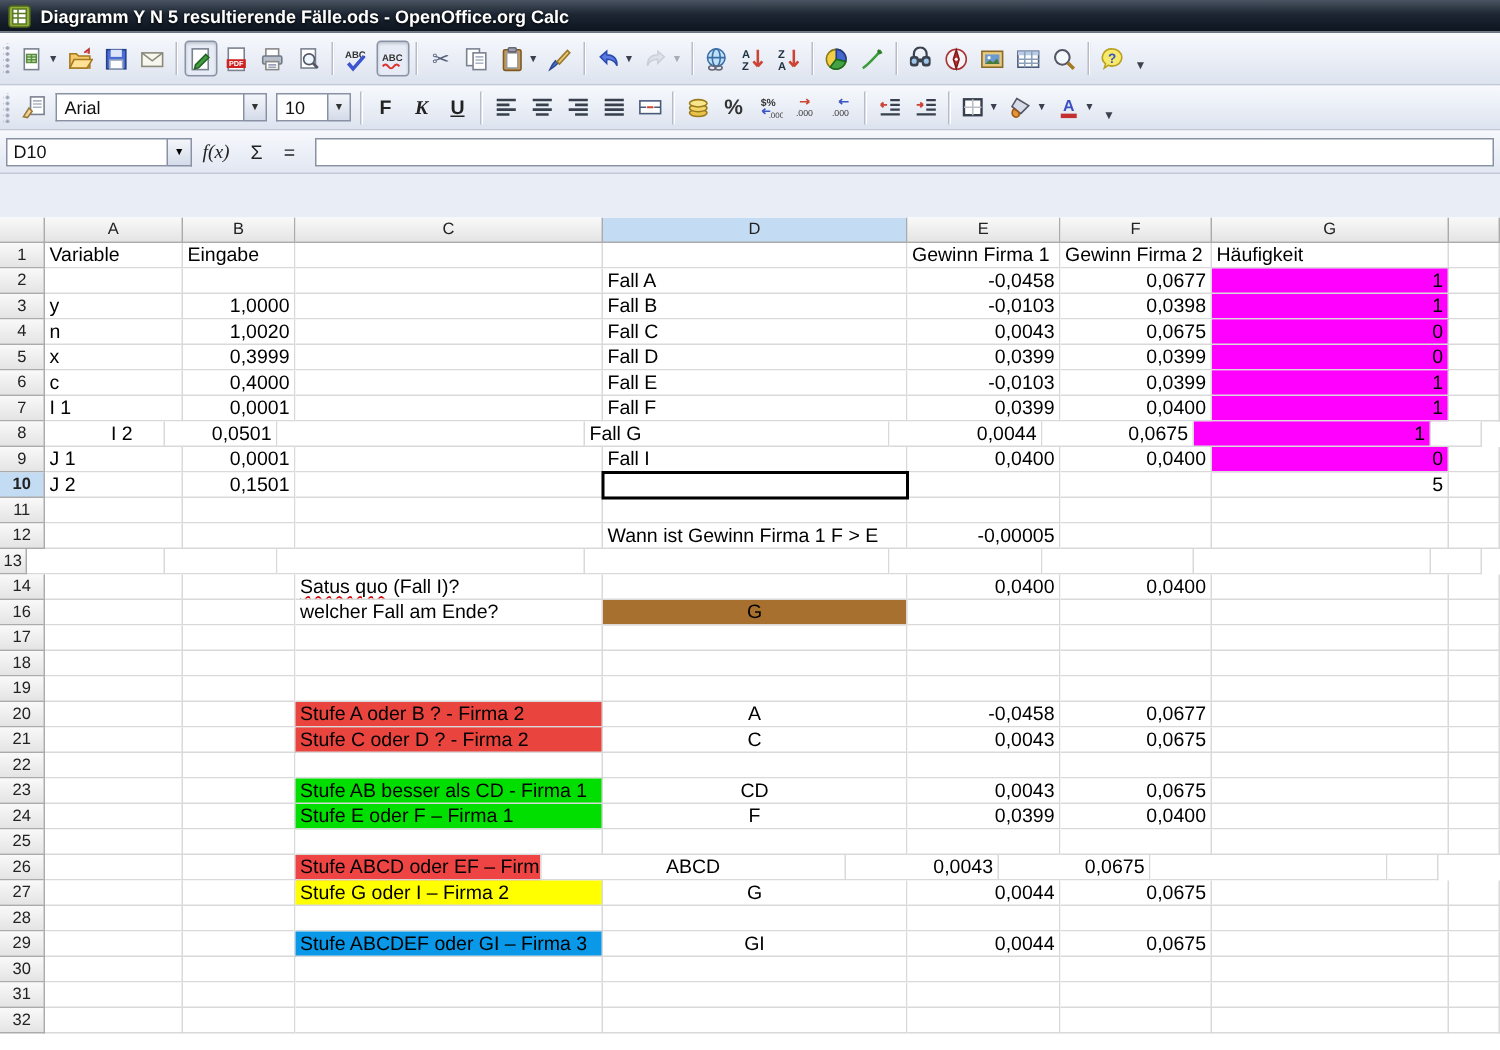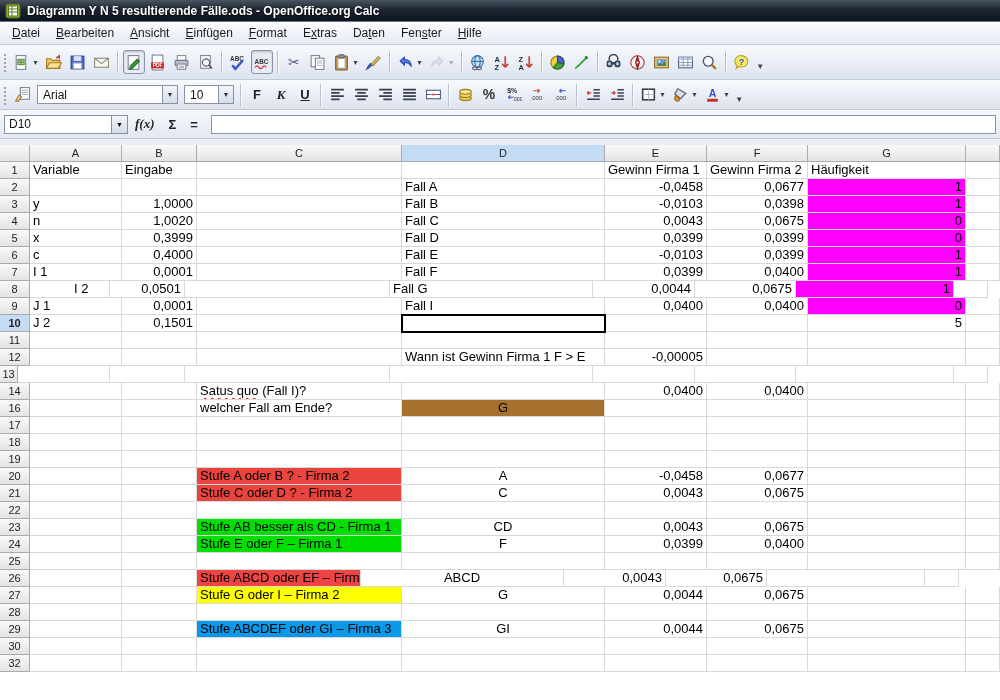--- a/index.html
+++ b/index.html
@@ -35,21 +35,21 @@
   .lbl-under{text-decoration:underline;font-weight:bold;font-size:13px;color:#222;}
   .combo{display:flex;align-items:center;margin:0 3px;}
   .combo .cval{background:#fff;border:1px solid #8892a4;border-right:none;height:19px;display:flex;align-items:center;padding-left:5px;font-size:12px;color:#111;box-sizing:border-box;}
   .combo .cdd{width:16px;height:19px;background:linear-gradient(#f4f6fa,#d4dbe9);border:1px solid #8892a4;display:flex;align-items:center;justify-content:center;font-size:7px;color:#333;box-sizing:border-box;}
   .ovf{width:13px;height:22px;display:flex;align-items:flex-end;justify-content:center;font-size:8px;color:#3a4250;padding-bottom:2px;box-sizing:border-box;}
 
   
   .fbar{height:29px;background:linear-gradient(#f6f8fc,#e2e7f2);border-bottom:1px solid #c2c8d5;display:flex;align-items:center;padding:0 4px;box-sizing:border-box;}
   .namebox{width:108px;height:19px;background:#fff;border:1px solid #8892a4;font-size:12px;display:flex;align-items:center;padding-left:4px;box-sizing:border-box;color:#111;}
   .nb-dd{width:16px;height:19px;background:linear-gradient(#f4f6fa,#d4dbe9);border:1px solid #8892a4;border-left:none;display:flex;align-items:center;justify-content:center;font-size:7px;box-sizing:border-box;}
-  .fb-btn{margin:0 7px;font-size:13px;color:#222;font-weight:bold;}
+  .fb-btn{margin:0 7px;font-size:13px;color:#222;}
   .fb-btn.fx{font-style:italic;font-family:"Liberation Serif",serif;}
   .fb-input{flex:1;height:19px;background:#fff;border:1px solid #8892a4;margin-left:6px;box-sizing:border-box;font-size:12px;padding-left:3px;}
 
   
   .grid{position:absolute;top:145px;left:0;width:1000px;height:555px;background:#fff;overflow:hidden;}
   .grow{display:flex;height:17px;}
   .hdr{box-sizing:border-box;background:linear-gradient(#f9f9f9,#e4e4e4);border-right:1px solid #ababab;border-bottom:1px solid #ababab;font-size:11px;color:#222;display:flex;align-items:center;justify-content:center;flex:none;}
   .hdr.selhdr{background:#c3dbf3;}
   .hdr.rowh.selhdr{font-weight:bold;}
   .cell{box-sizing:border-box;border-right:1px solid #d9d9d9;border-bottom:1px solid #d9d9d9;font-size:13px;line-height:16px;padding:0 3px;white-space:nowrap;overflow:hidden;flex:none;color:#000;background:#fff;}
@@ -66,31 +66,20 @@
     <span class="appicon">
         <svg viewBox="0 0 16 16">
           <rect x="1" y="1" width="14" height="14" rx="2" fill="#8fae3c" stroke="#4e661a"></rect>
           <rect x="3.5" y="3" width="9" height="10" fill="#fff" stroke="#5a7a22"></rect>
           <path d="M3.5 6h9M3.5 9h9M7 3v10" stroke="#5a7a22" fill="none"></path>
         </svg>
       </span>
     <span class="title">Diagramm Y N 5 resultierende Fälle.ods - OpenOffice.org Calc</span>
   </div>
 
-  <div class="menubar">
-      <span class="menu-item"><u>D</u>atei</span>
-      <span class="menu-item"><u>B</u>earbeiten</span>
-      <span class="menu-item"><u>A</u>nsicht</span>
-      <span class="menu-item"><u>E</u>infügen</span>
-      <span class="menu-item"><u>F</u>ormat</span>
-      <span class="menu-item">E<u>x</u>tras</span>
-      <span class="menu-item">Da<u>t</u>en</span>
-      <span class="menu-item">Fen<u>s</u>ter</span>
-      <span class="menu-item"><u>H</u>ilfe</span>
-    </div>
 
   <div class="toolbar std">
       <div class="grip"></div>
       <div class="tbtn">
         <span class="tbico">
           <svg viewBox="0 0 16 16">
             <rect x="3" y="1.5" width="9" height="13" fill="#fff" stroke="#7a8290"></rect>
             <rect x="4.5" y="5" width="6" height="5" fill="#d7e8c8" stroke="#5a8f3d"></rect>
             <path d="M4.5 6.6h6M4.5 8.3h6M7.5 5v5" stroke="#5a8f3d" fill="none"></path>
           </svg>
@@ -823,20 +812,31 @@
         <div class="cell" style="width: 92px; height: 17px;"></div>
         <div class="cell" style="width: 75px; height: 17px;"></div>
         <div class="cell" style="width: 205px; height: 17px;"></div>
         <div class="cell" style="width: 203px; height: 17px;"></div>
         <div class="cell" style="width: 102px; height: 17px;"></div>
         <div class="cell" style="width: 101px; height: 17px;"></div>
         <div class="cell" style="width: 158px; height: 17px;"></div>
         <div class="cell" style="width: 34px; height: 17px;"></div>
       </div>
       <div class="grow">
+        <div class="hdr rowh" style="width: 30px; height: 17px;">31</div>
+        <div class="cell" style="width: 92px; height: 17px;"></div>
+        <div class="cell" style="width: 75px; height: 17px;"></div>
+        <div class="cell" style="width: 205px; height: 17px;"></div>
+        <div class="cell" style="width: 203px; height: 17px;"></div>
+        <div class="cell" style="width: 102px; height: 17px;"></div>
+        <div class="cell" style="width: 101px; height: 17px;"></div>
+        <div class="cell" style="width: 158px; height: 17px;"></div>
+        <div class="cell" style="width: 34px; height: 17px;"></div>
+      </div>
+      <div class="grow">
         <div class="hdr rowh" style="width: 30px; height: 17px;">32</div>
         <div class="cell" style="width: 92px; height: 17px;"></div>
         <div class="cell" style="width: 75px; height: 17px;"></div>
         <div class="cell" style="width: 205px; height: 17px;"></div>
         <div class="cell" style="width: 203px; height: 17px;"></div>
         <div class="cell" style="width: 102px; height: 17px;"></div>
         <div class="cell" style="width: 101px; height: 17px;"></div>
         <div class="cell" style="width: 158px; height: 17px;"></div>
         <div class="cell" style="width: 34px; height: 17px;"></div>
       </div>

